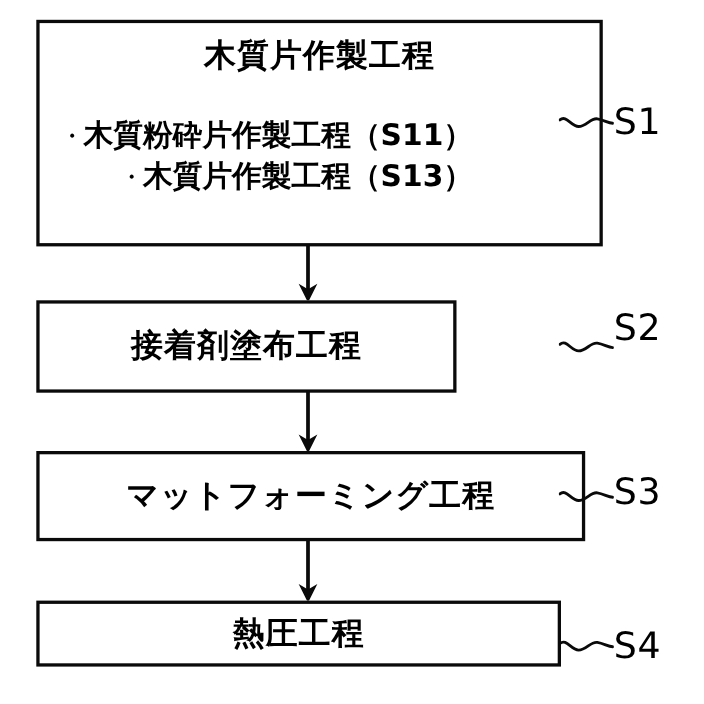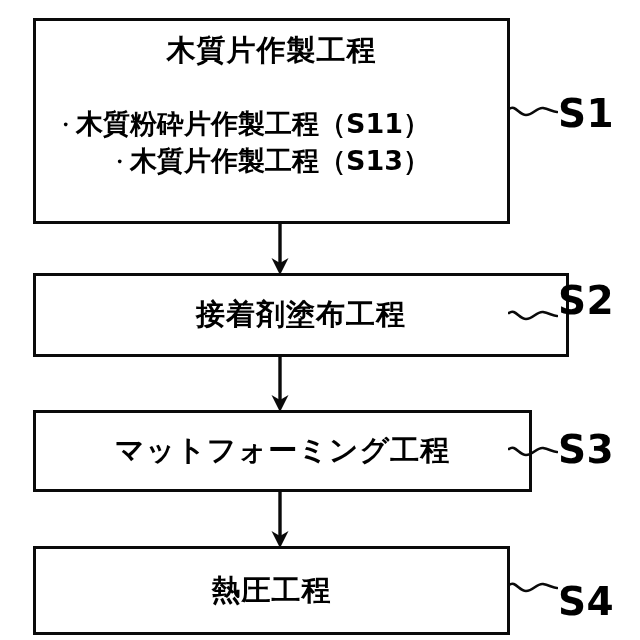--- a/index.html
+++ b/index.html
@@ -25,24 +25,24 @@
   .proc-box {
     position: absolute;
     box-sizing: border-box;
     border: 3px solid #0a0a0a;
     background: #ffffff;
     display: flex;
     flex-direction: column;
     align-items: center;
     justify-content: center;
   }
-  .box-1 { left: 33px; top: 18px;  width: 477px; height: 206px; }
-  .box-2 { left: 33px; top: 273px; width: 536px; height: 84px; }
+  .box-1 { left: 33px; top: 18px;  width: 515px; height: 206px; }
+  .box-2 { left: 33px; top: 273px; width: 382px; height: 84px; }
   .box-3 { left: 33px; top: 410px; width: 499px; height: 82px; }
-  .box-4 { left: 33px; top: 546px; width: 477px; height: 89px; }
+  .box-4 { left: 33px; top: 546px; width: 477px; height: 60px; }
 
   .box-title {
     font-size: 29px;
     font-weight: 700;
     letter-spacing: 1px;
     line-height: 1.1;
     text-align: center;
     white-space: nowrap;
   }
   .box-1 .box-title {
@@ -90,30 +90,30 @@
   }
   .leader svg { display: block; }
   .leader-1 { top: 100px; }
   .leader-2 { top: 304px; }
   .leader-3 { top: 440px; }
   .leader-4 { top: 576px; }
 
   .step-label {
     position: absolute;
     left: 558px;
-    font-size: 39px;
-    font-weight: 700;
+    font-size: 33px;
+    font-weight: 400;
     letter-spacing: 0.5px;
     line-height: 1;
     white-space: nowrap;
   }
   .step-label-1 { top: 94px; }
   .step-label-2 { top: 281px; }
   .step-label-3 { top: 430px; }
-  .step-label-4 { top: 582px; }
+  .step-label-4 { top: 570px; }
 </style>
 </head>
 <body>
 
 <div id="canvas">
 
   <div class="proc-box box-1">
     <div class="box-title">木質片作製工程</div>
     <div class="sub-list">
       <div class="sub-item">

